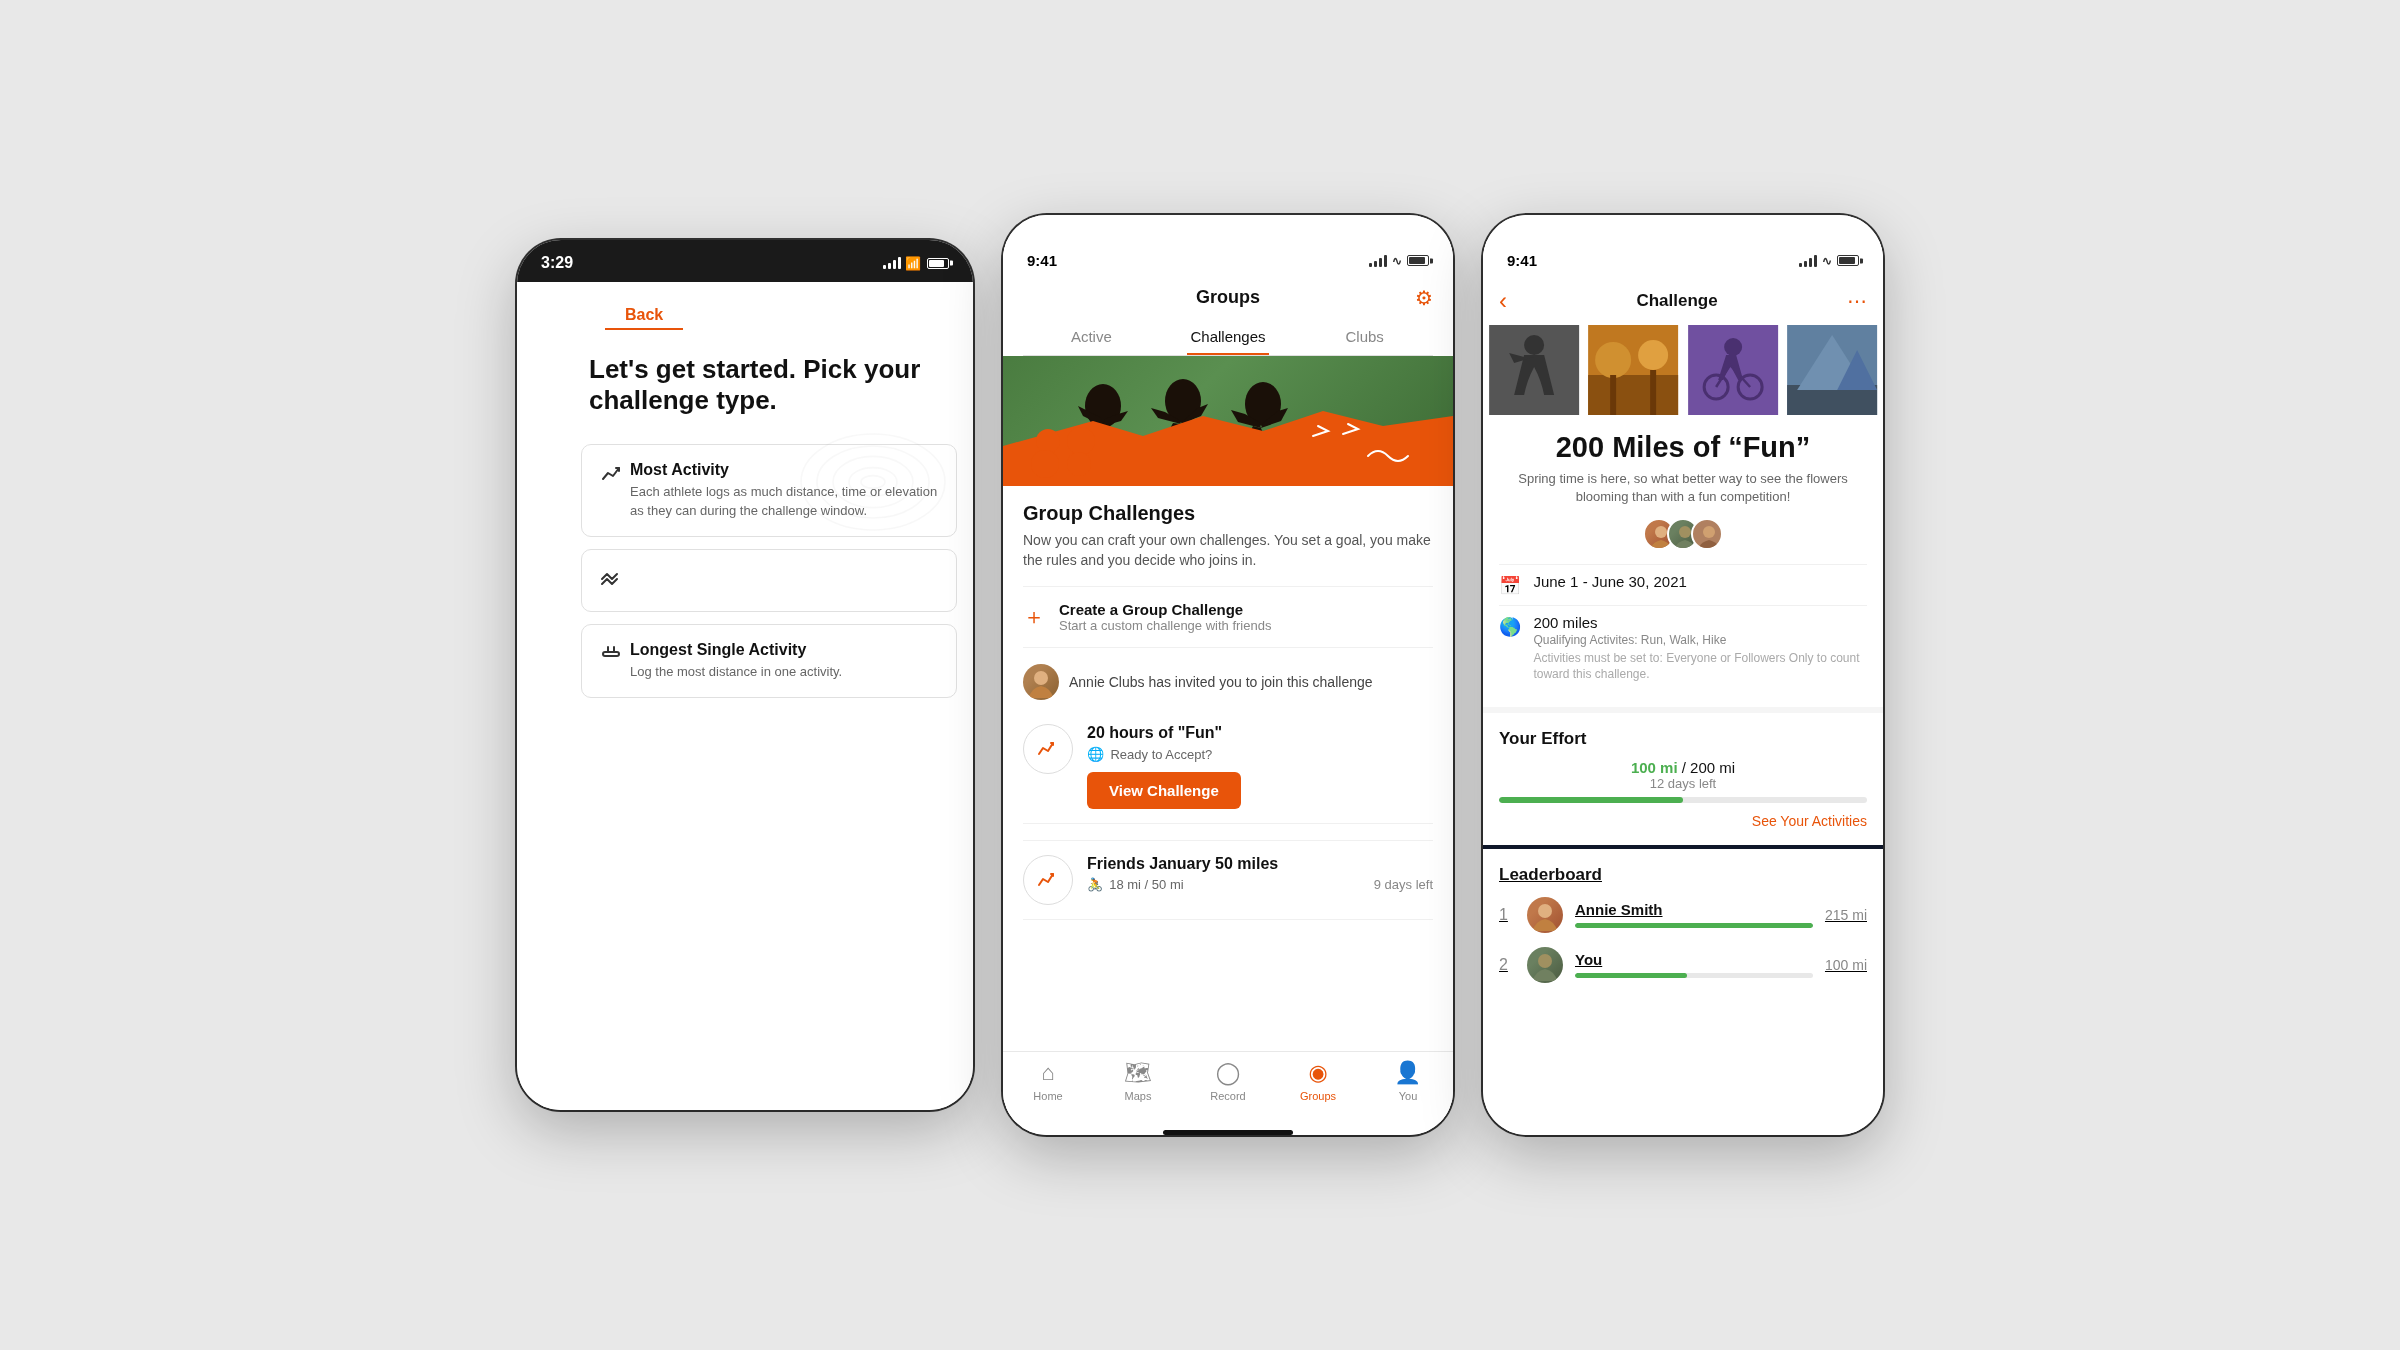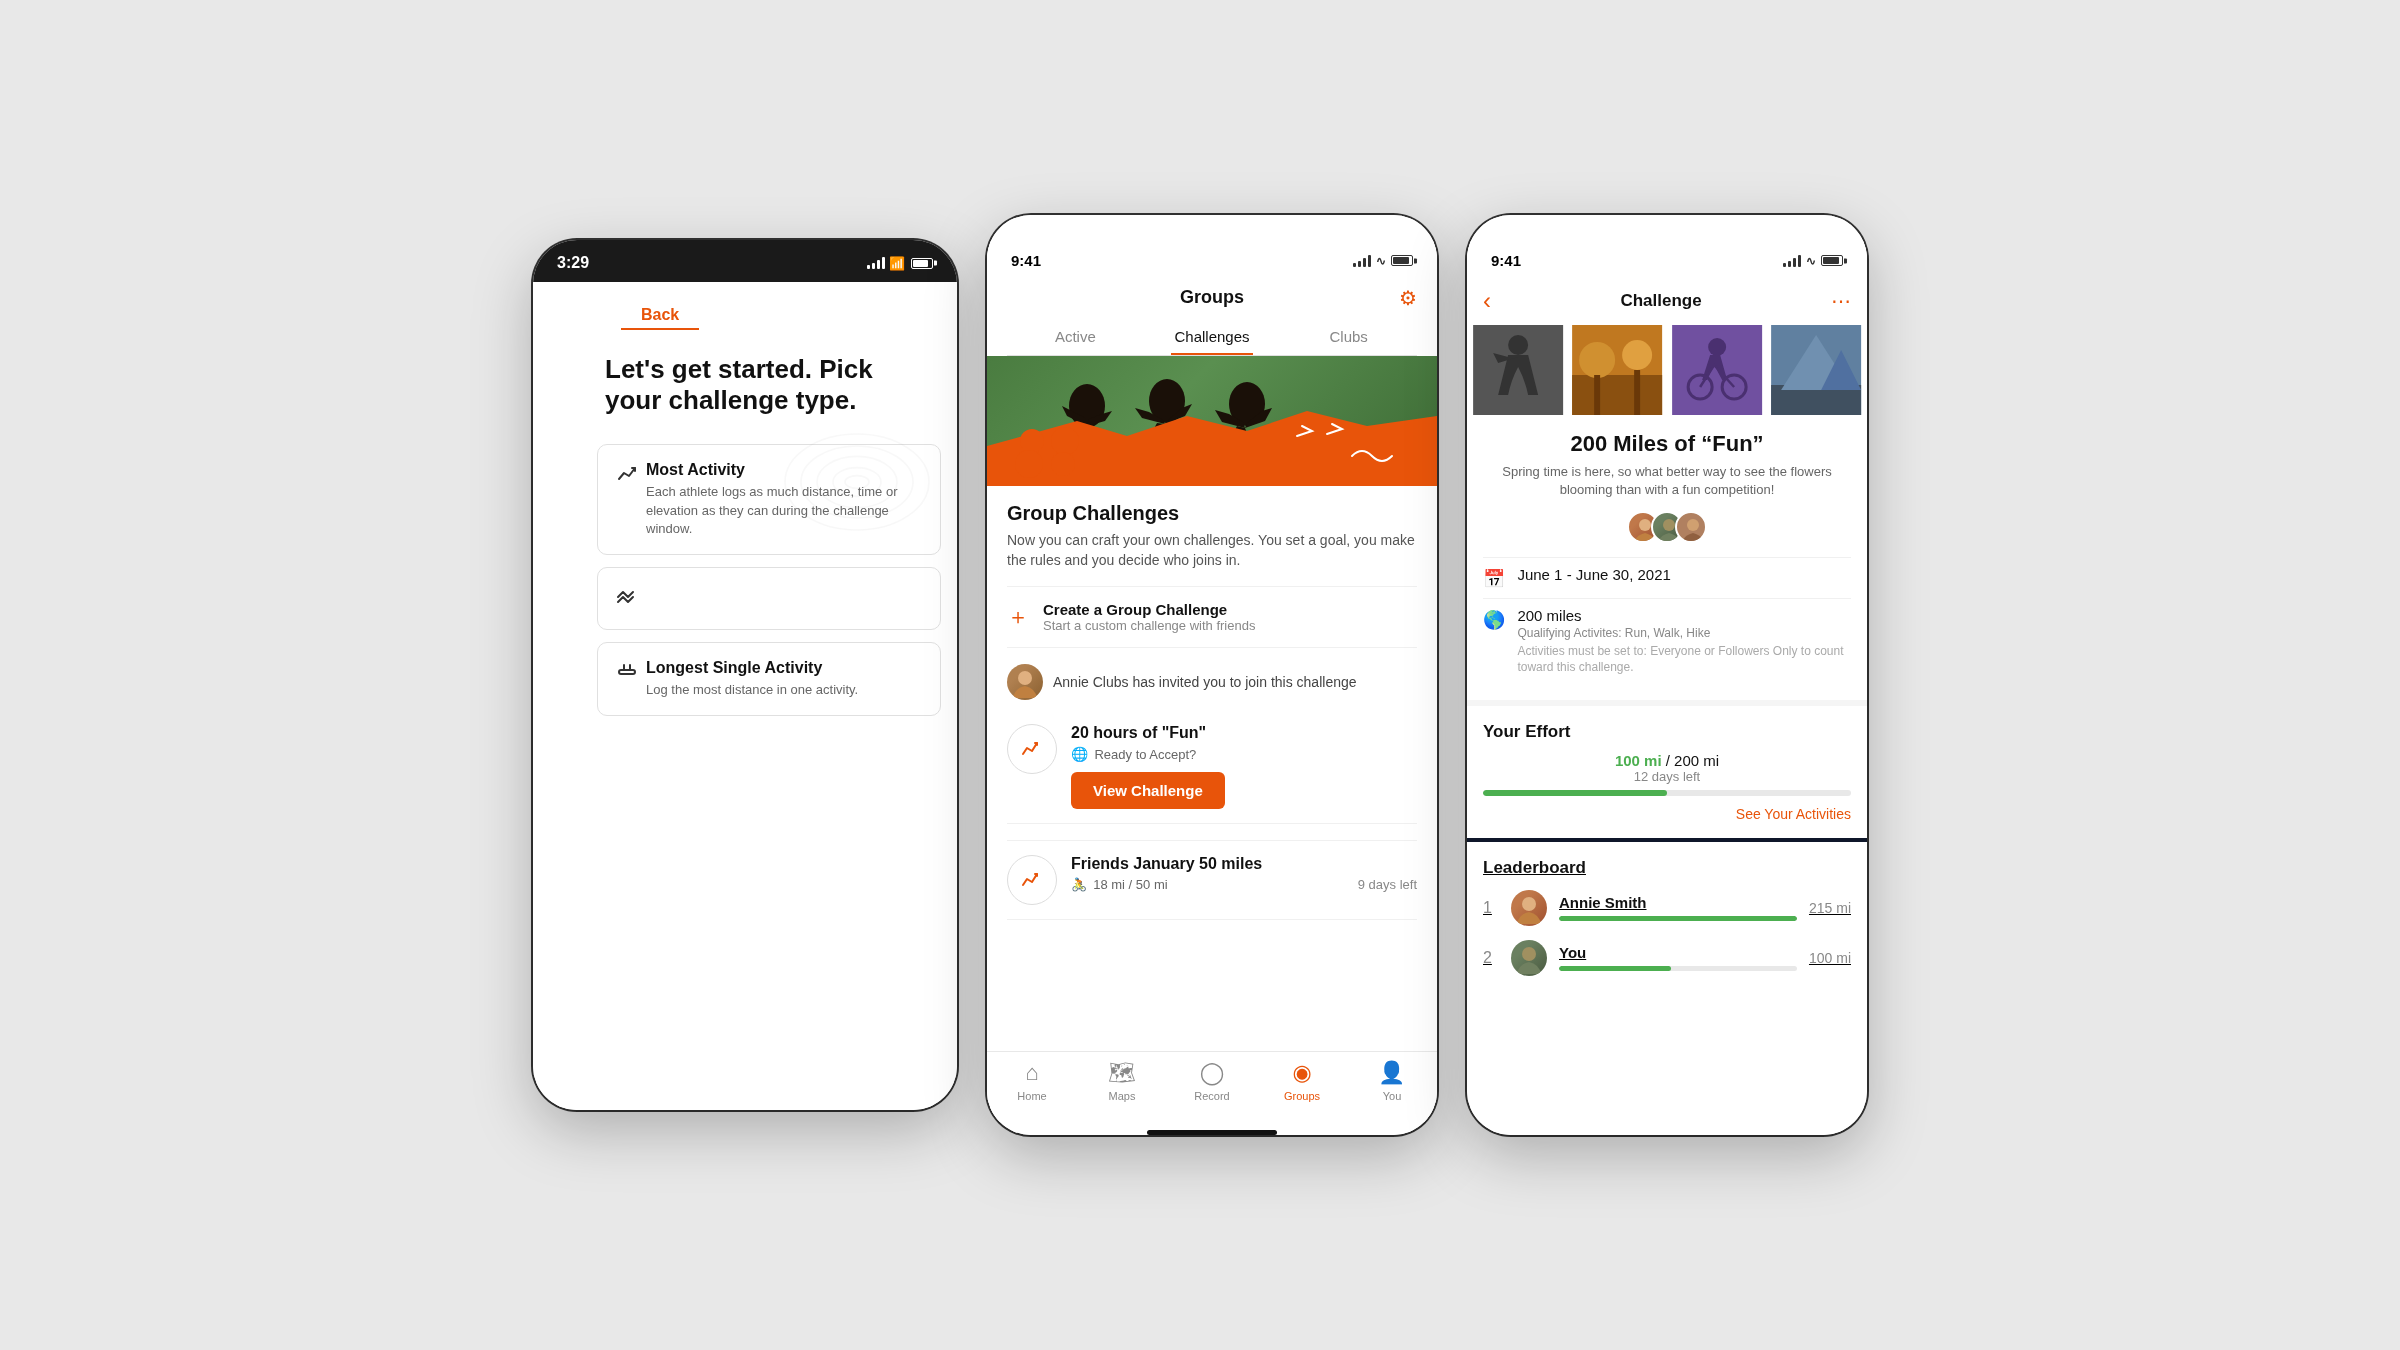--- a/index.html
+++ b/index.html
@@ -21,21 +21,21 @@
     }
     
     .phone-frame {
       background: white;
       border-radius: 44px;
       overflow: hidden;
       box-shadow: 0 20px 60px rgba(0,0,0,0.25), 0 0 0 2px #333;
       position: relative;
     }
     
-    .screen1 { width: 424px; height: 870px; }
+    .screen1 { width: 456px; height: 870px; }
     .screen1-inner { background: white; height: 100%; display: flex; flex-direction: column; padding-left: 48px; }
 
     
     .screen2 { width: 450px; height: 920px; }
     .screen2-inner { background: white; height: 100%; display: flex; flex-direction: column; overflow: hidden; }
 
     
     .screen3 { width: 400px; height: 920px; }
     .screen3-inner { background: white; height: 100%; display: flex; flex-direction: column; overflow: hidden; }
 
@@ -210,21 +210,21 @@
     .challenge-screen-title { flex: 1; text-align: center; font-size: 17px; font-weight: 600; color: #111; }
     .more-dots { color: #e8540a; font-size: 20px; }
     .challenge-photos {
       display: flex;
       height: 90px;
       gap: 3px;
       padding: 0 3px;
     }
     .challenge-photo { flex: 1; overflow: hidden; position: relative; }
     .challenge-details { padding: 16px; }
-    .challenge-big-title { font-size: 22px; font-weight: 800; color: #111; text-align: center; margin-bottom: 6px; }
+    .challenge-big-title { font-size: 29px; font-weight: 800; color: #111; text-align: center; margin-bottom: 6px; }
     .challenge-description { font-size: 13px; color: #666; text-align: center; line-height: 1.4; margin-bottom: 12px; }
     .participants-row { display: flex; justify-content: center; margin-bottom: 14px; }
     .participant-avatar { width: 32px; height: 32px; border-radius: 50%; border: 2px solid white; margin-left: -8px; overflow: hidden; background: #888; }
     .participant-avatar:first-child { margin-left: 0; }
     .info-row { display: flex; align-items: flex-start; gap: 12px; padding: 8px 0; border-top: 1px solid #f0f0f0; }
     .info-icon { font-size: 18px; color: #555; flex-shrink: 0; margin-top: 2px; }
     .info-text { font-size: 15px; color: #111; font-weight: 500; }
     .info-subtext { font-size: 12px; color: #888; margin-top: 2px; }
     .info-warning { font-size: 12px; color: #aaa; margin-top: 4px; line-height: 1.3; }
     .your-effort { padding: 16px; border-top: 6px solid #f5f5f5; }

